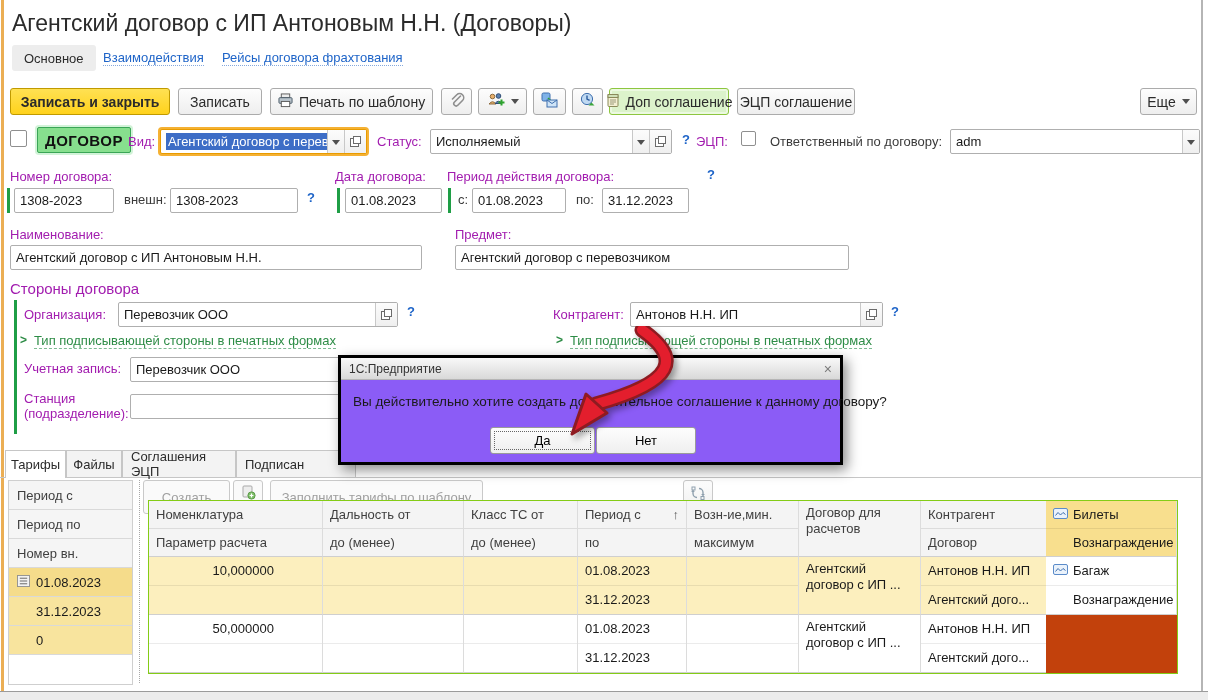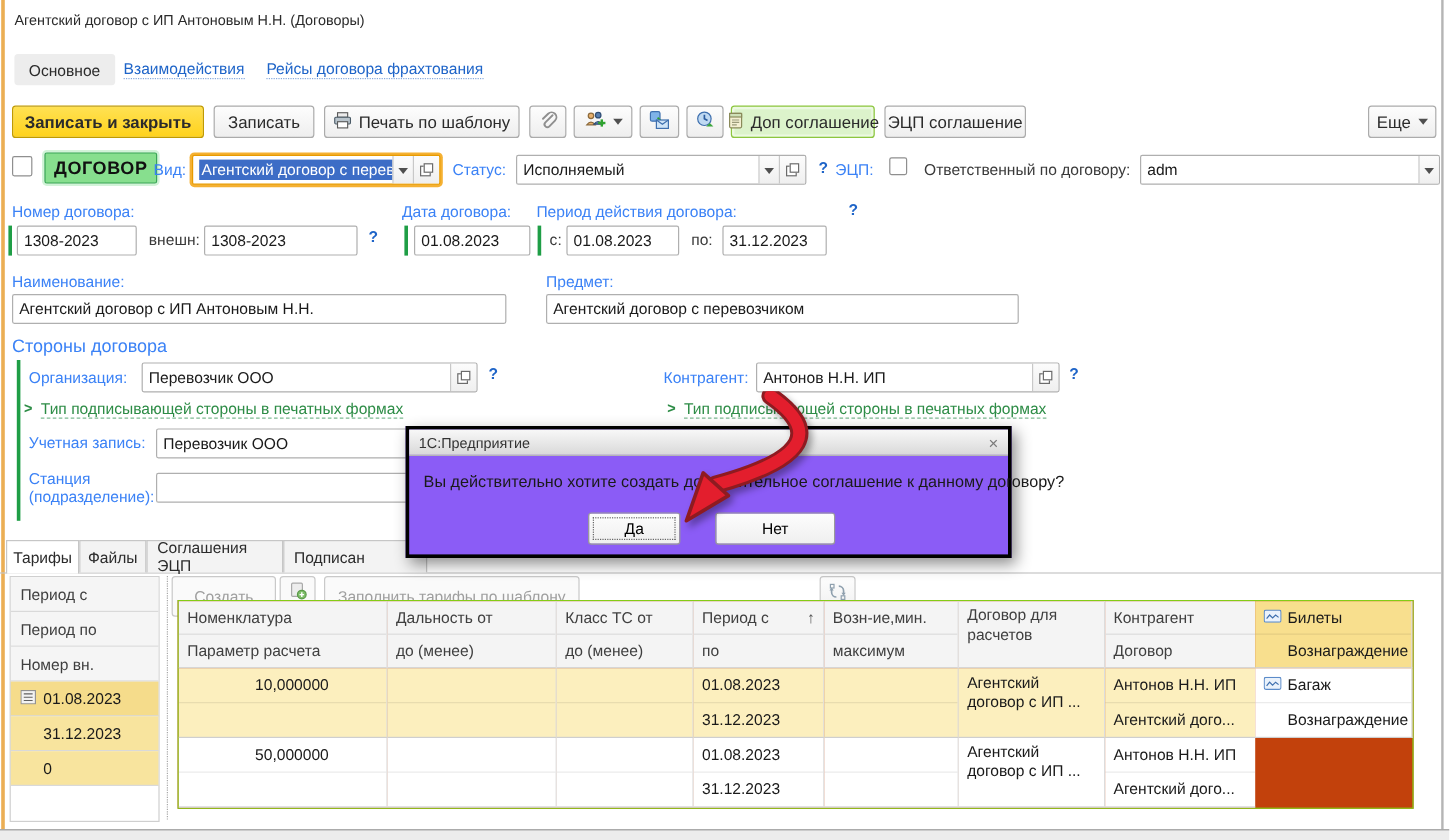--- a/index.html
+++ b/index.html
@@ -5,39 +5,39 @@
   * { box-sizing: border-box; }
   html,body { margin:0; padding:0; background:#fff; }
   body { font-family:"Liberation Sans", sans-serif; font-size:13px; color:#1a1a1a; }
   .window { position:relative; width:1208px; height:700px; background:#fff; overflow:hidden; }
 
   
   .frame-left  { position:absolute; left:1px; top:0; width:3px; height:700px; background:#ebae54; }
   .frame-right { position:absolute; left:1201px; top:0; width:2px; height:700px; background:#b5b5b5; }
   .frame-bottom{ position:absolute; left:0; top:691px; width:1208px; height:9px; background:#ececec; border-top:1px solid #9b9b9b; }
 
-  .page-title { position:absolute; left:12px; top:10px; font-size:12px; color:#2b2b2b; }
+  .page-title { position:absolute; left:12px; top:10px; font-size:23px; color:#2b2b2b; }
 
   .nav-tab { position:absolute; top:45px; height:26px; background:#ededed; border-radius:3px; display:flex; align-items:center; padding:0 12px; color:#2b2b2b; }
   .nav-link { position:absolute; top:50px; color:#1e64c8; border-bottom:1px dotted #86a9dd; cursor:pointer; white-space:nowrap; }
 
   .btn { position:absolute; top:88px; height:27px; display:inline-flex; align-items:center; justify-content:center; gap:6px;
          padding:0 10px; background:linear-gradient(#fdfdfd,#eeeeee); border:1px solid #ababab; border-radius:3px;
          font-family:inherit; font-size:14px; color:#2b2b2b; cursor:pointer; white-space:nowrap; }
   .btn-yellow { background:linear-gradient(#ffe153,#ffd21c); border-color:#c09a00; font-weight:bold; }
   .btn-green  { background:#dcf3cb; border-color:#8dc63f; box-shadow:inset 0 0 0 2px #ecf9e1; }
   .caret { width:0; height:0; border:4px solid transparent; border-top:5px solid #4f4f4f; margin-top:4px; }
 
   .cb { position:absolute; width:17px; height:17px; background:#fff; border:1px solid #8f8f8f; border-radius:2px; }
 
   .badge { position:absolute; left:37px; top:127px; height:26px; display:flex; align-items:center; padding:0 7px;
            background:#87df8e; border:1px solid #3ba557; box-shadow:0 0 0 2px #d2f3d8; border-radius:2px;
            font-weight:bold; font-size:15px; letter-spacing:.5px; color:#111; }
 
-  .lblg { position:absolute; color:#3b82f6; white-space:nowrap; }
+  .lblg { position:absolute; color:#a21caf; white-space:nowrap; }
   .lbl  { position:absolute; color:#3a3a3a; white-space:nowrap; }
   .q    { position:absolute; color:#1e64c8; font-weight:bold; cursor:pointer; }
 
   .fld { position:absolute; height:25px; border:1px solid #afafaf; border-radius:2px; background:#fff; display:flex; align-items:stretch; overflow:hidden; }
   .fld .txt { flex:1; display:flex; align-items:center; padding:0 5px; white-space:nowrap; overflow:hidden; }
   .fld .dd  { width:17px; display:flex; align-items:center; justify-content:center; border-left:1px solid #c8c8c8; background:linear-gradient(#fcfcfc,#efefef); cursor:pointer; }
   .fld .dd::after { content:""; border:4px solid transparent; border-top:5px solid #4f4f4f; margin-top:5px; }
   .fld .opn { width:22px; display:flex; align-items:center; justify-content:center; border-left:1px solid #c8c8c8; background:linear-gradient(#fcfcfc,#efefef); cursor:pointer; }
   .focused { border-color:#e89b00; box-shadow:0 0 0 2px #f5b133; }
   .sel-text { background:#3d6dc6; color:#fff; padding:1px 2px; }
@@ -90,21 +90,21 @@
 
   
   .dialog { position:absolute; left:338px; top:355px; width:505px; height:110px; background:#8b5cf6;
             border:3px solid #000000; box-shadow:4px 5px 12px rgba(0,0,0,.45); z-index:100; }
   .dlg-title { height:22px; background:linear-gradient(#f8f8f8,#d9d9d9); border-bottom:1px solid #b5b5b5;
                display:flex; align-items:center; padding:0 8px; font-size:12px; color:#333; }
   .dlg-close { margin-left:auto; color:#7a7a7a; font-size:14px; line-height:1; cursor:pointer; }
   .dlg-msg { position:absolute; left:12px; top:36px; font-size:13.5px; color:#1a1a1a; white-space:nowrap; }
   .dlg-btn { position:absolute; top:69px; height:27px; background:linear-gradient(#fdfdfd,#efefef);
              border:1px solid #9a9a9a; border-radius:3px; font-family:inherit; font-size:13px; cursor:pointer; }
-  .dlg-yes { left:149px; width:77px; outline:1px dotted #666; outline-offset:-5px; }
+  .dlg-yes { left:149px; width:105px; outline:1px dotted #666; outline-offset:-5px; }
   .dlg-no  { left:255px; width:100px; }
 
   .arrow-svg { position:absolute; left:490px; top:326px; z-index:150; filter:drop-shadow(3px 4px 3px rgba(0,0,0,.35)); pointer-events:none; }
 </style>
 </head>
 <body>
 
 <div class="window">
 
   <div class="page-title">Агентский договор с ИП Антоновым Н.Н. (Договоры)</div>

